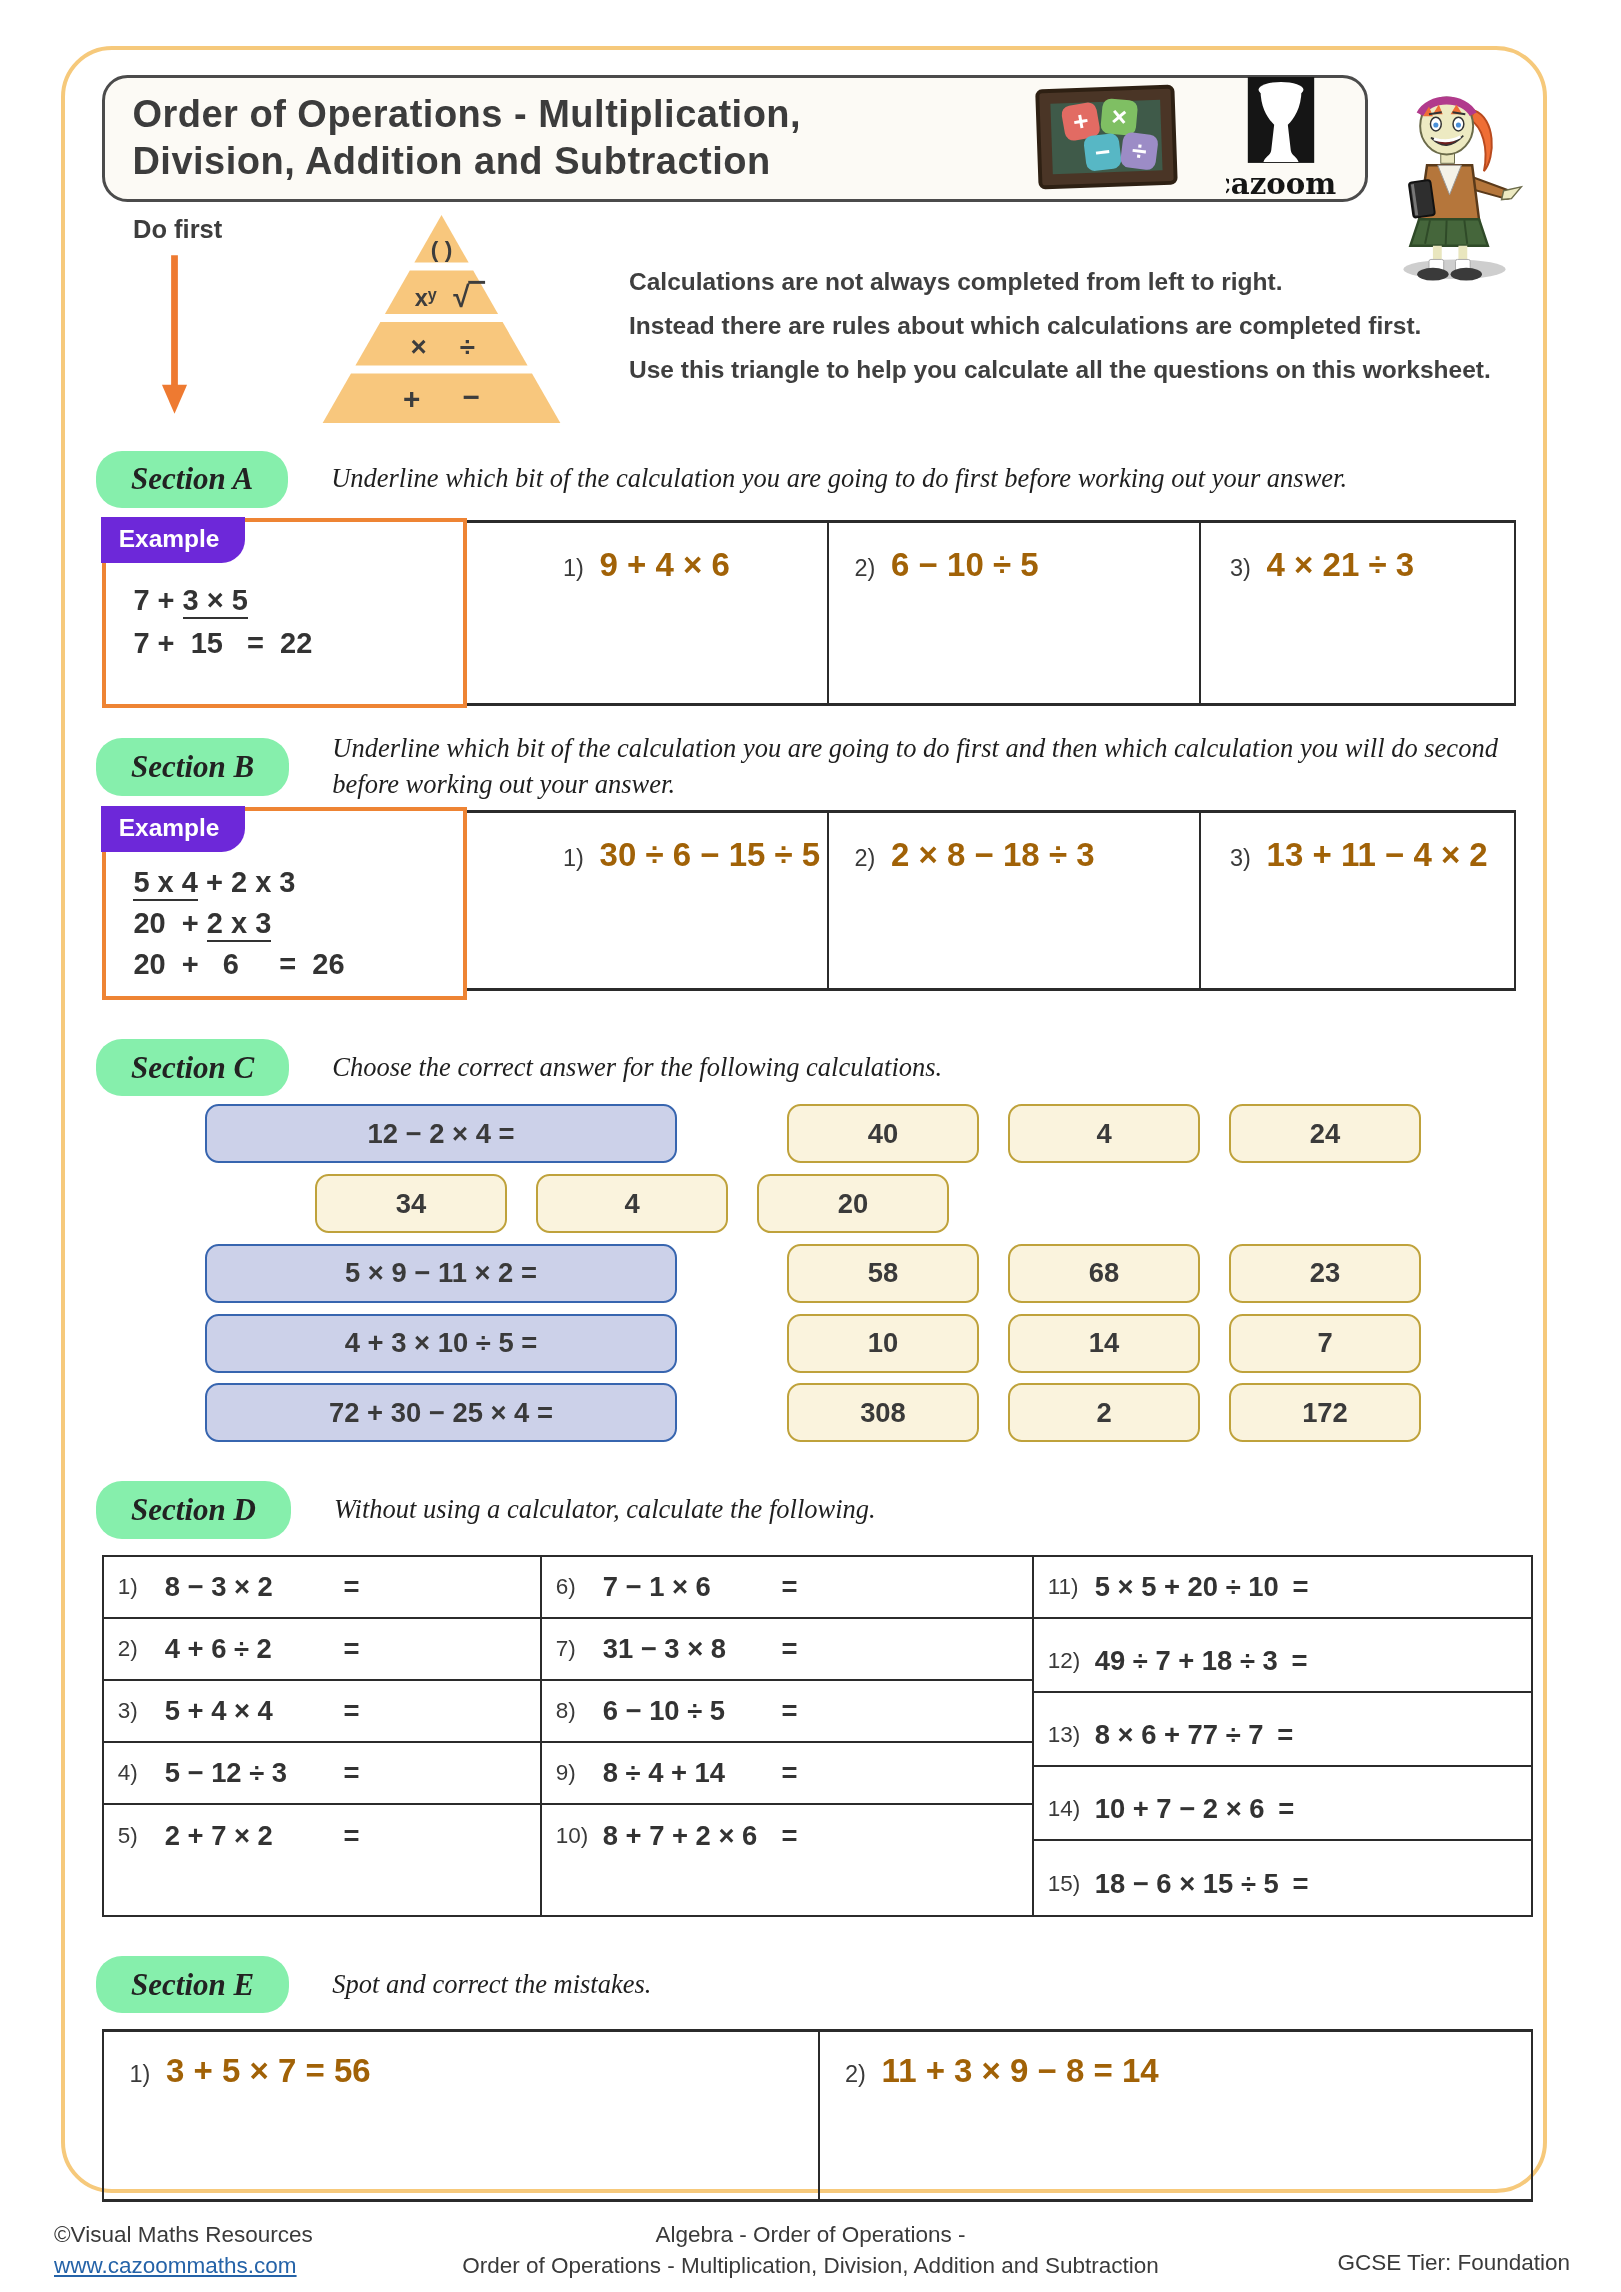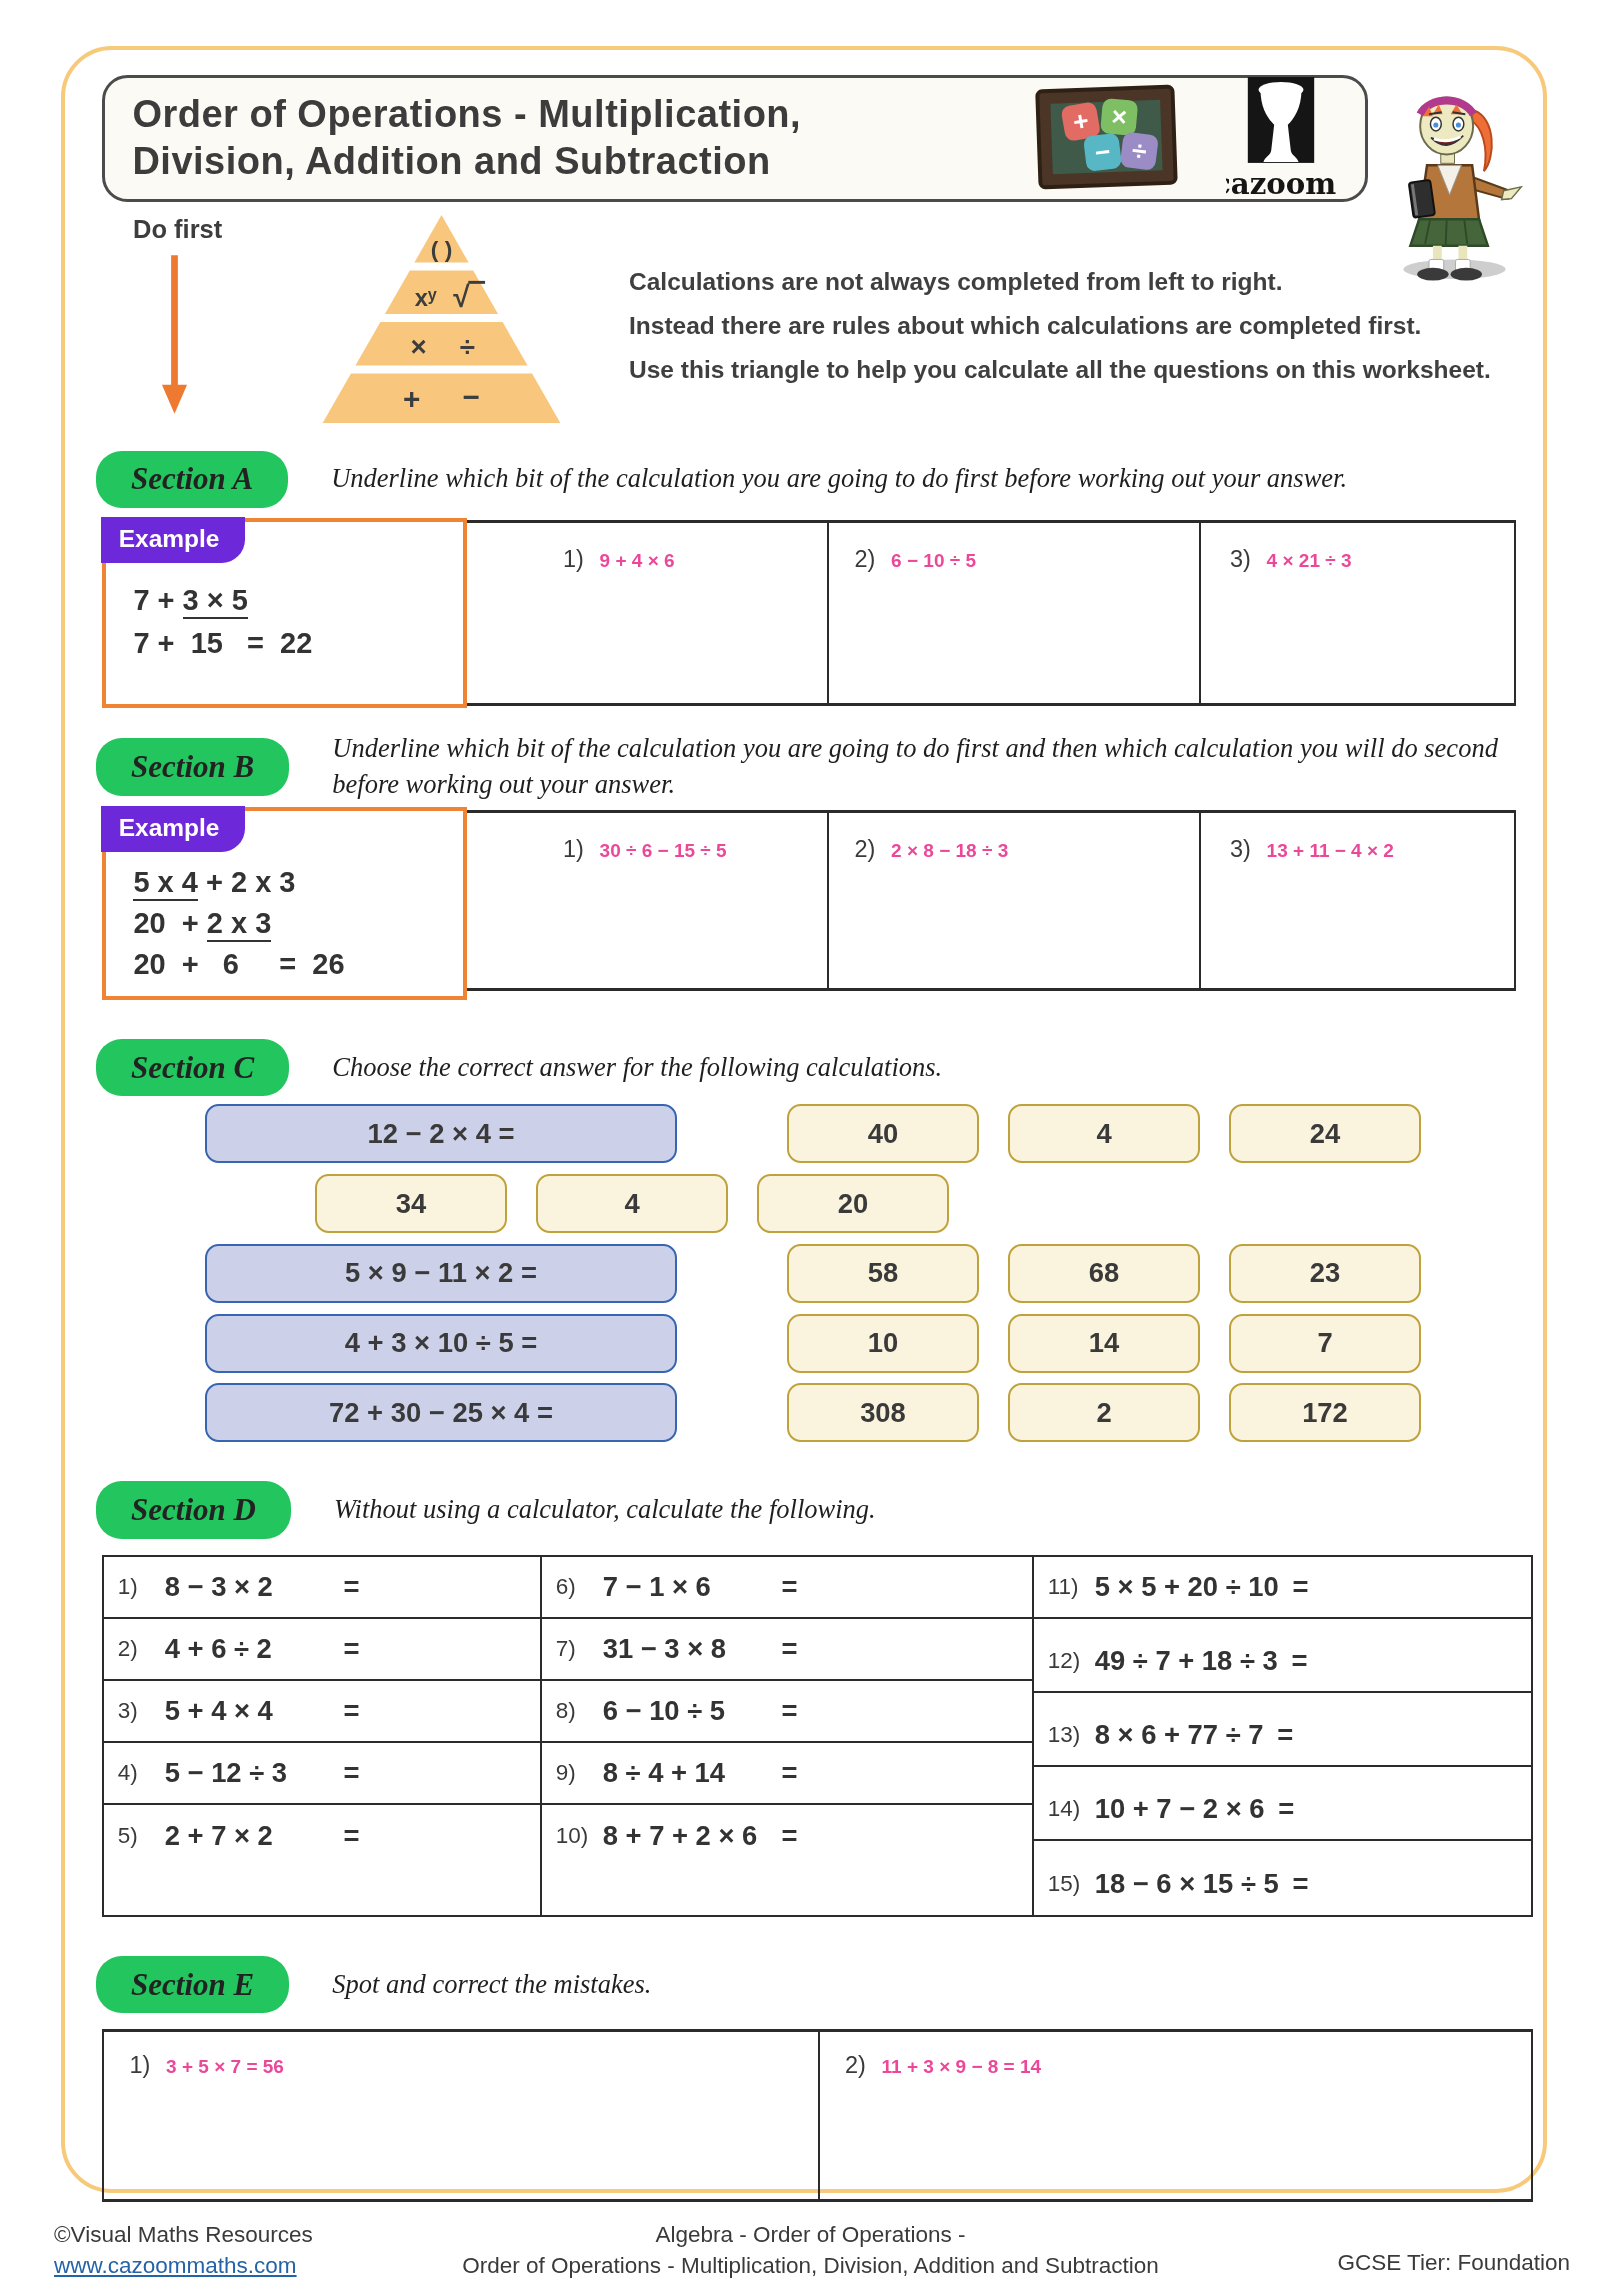--- a/index.html
+++ b/index.html
@@ -18,21 +18,21 @@
   
   .pyr-row{display:flex;margin-top:13.7px;margin-left:31px;height:208px;}
   .dofirst-col{width:147px;display:flex;flex-direction:column;align-items:flex-start;}
   .dofirst{font-size:25.5px;font-weight:bold;color:#3d3d3d;margin-left:0;}
   .dofirst-col svg{margin-left:27.4px;margin-top:7.8px;}
   .tri{margin-left:39px;}
   .intro{margin-left:65px;margin-top:45px;font-size:24.5px;font-weight:bold;
          color:#3f3f3f;line-height:44px;}
   
   .sec-head{display:flex;align-items:center;}
-  .sec-label{background:#22c55e;border-radius:26px;padding:10.8px 35px;
+  .sec-label{background:#86efac;border-radius:26px;padding:10.8px 35px;
              font-family:"Liberation Serif",serif;font-style:italic;font-weight:bold;
              font-size:31px;color:#222;}
   .sec-instr{margin-left:43px;font-family:"Liberation Serif",serif;font-style:italic;
              font-size:26.5px;color:#1f1f1f;line-height:1.35;}
   
   .ab-wrap{position:relative;}
   .ex-box{position:absolute;left:0;top:0;width:365px;border:4.9px solid #EE8434;
           background:#fff;box-sizing:border-box;z-index:2;}
   .ex-tag{position:absolute;left:-4.9px;top:-4.9px;background:#6d28d9;color:#fff;
           font-size:24.5px;font-weight:bold;padding:7.8px 25.5px 9.8px 17.6px;
@@ -42,21 +42,21 @@
   .u{border-bottom:2.9px solid #333;padding-bottom:1px;}
   .pre{white-space:pre;}
   .ab-table{position:absolute;left:351px;right:0;border-top:3.9px solid #2b2b2b;
             border-bottom:3.9px solid #2b2b2b;border-right:2px solid #2b2b2b;
             display:flex;box-sizing:border-box;}
   .ab-cell{padding-top:23.5px;box-sizing:border-box;}
   .ab-cell.c1{width:374px;padding-left:110px;}
   .ab-cell.c2{width:372px;border-left:2px solid #2b2b2b;padding-left:25.5px;}
   .ab-cell.c3{flex:1;border-left:2px solid #2b2b2b;padding-left:29px;}
   .qnum{font-size:23.5px;color:#3a3a3a;margin-right:15.7px;}
-  .qexpr{font-size:19px;font-weight:bold;color:#ec4899;}
+  .qexpr{font-size:33px;font-weight:bold;color:#a16207;}
   
   .c-rows{margin-left:103px;margin-top:0;}
   .c-row{display:flex;align-items:center;margin-bottom:10.8px;}
   .c-expr{width:472px;height:59px;background:#CCD1E9;border:2.9px solid #3765AF;
           border-radius:13.7px;box-sizing:border-box;display:flex;align-items:center;
           justify-content:center;font-size:27.4px;font-weight:bold;color:#3a3a3a;}
   .c-gap{width:110px;}
   .c-opt{width:192px;height:59px;background:#FAF3DD;border:2.9px solid #BFA23B;
          border-radius:13.7px;box-sizing:border-box;display:flex;align-items:center;
          justify-content:center;font-size:27.4px;font-weight:bold;color:#3a3a3a;

